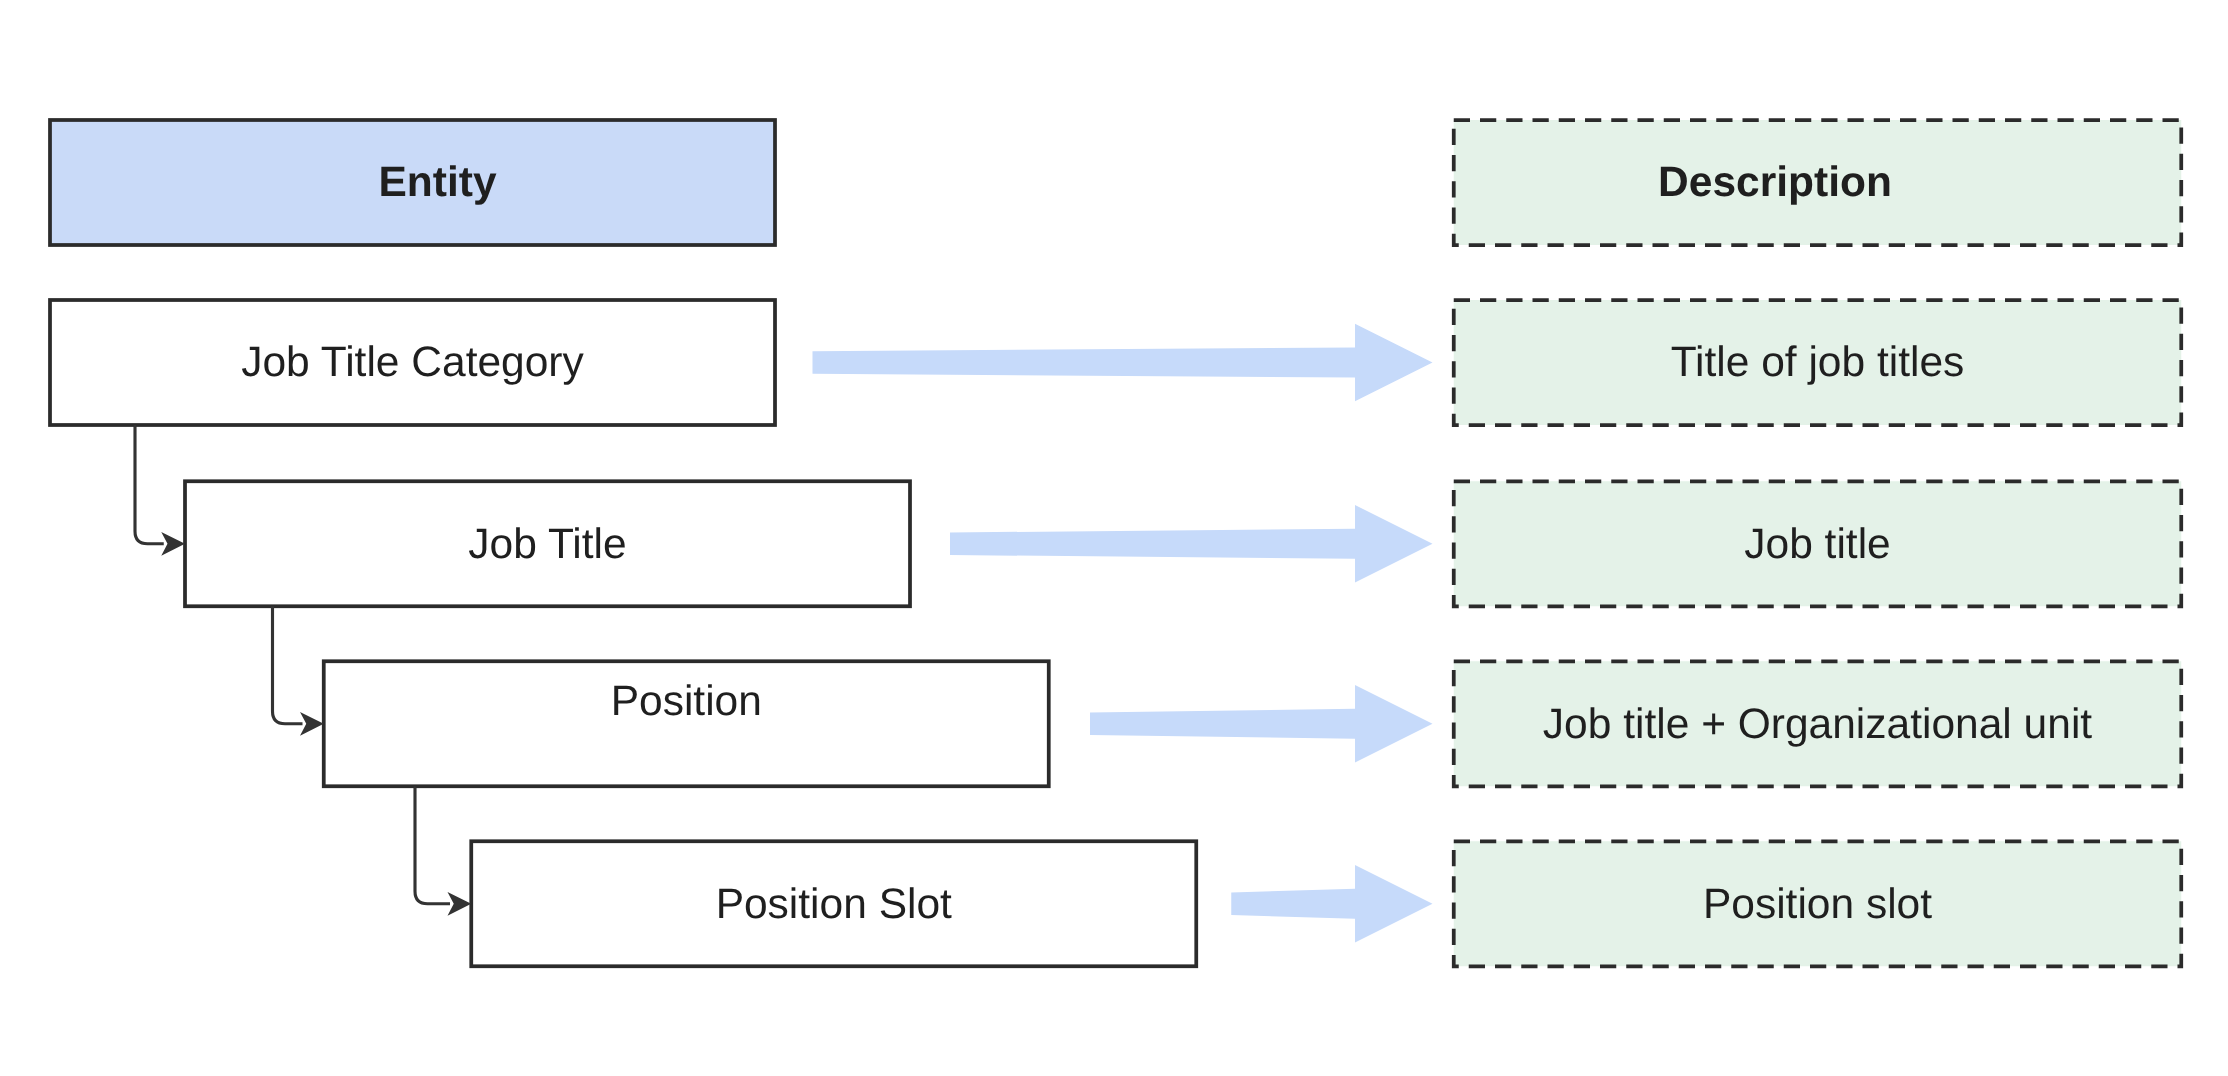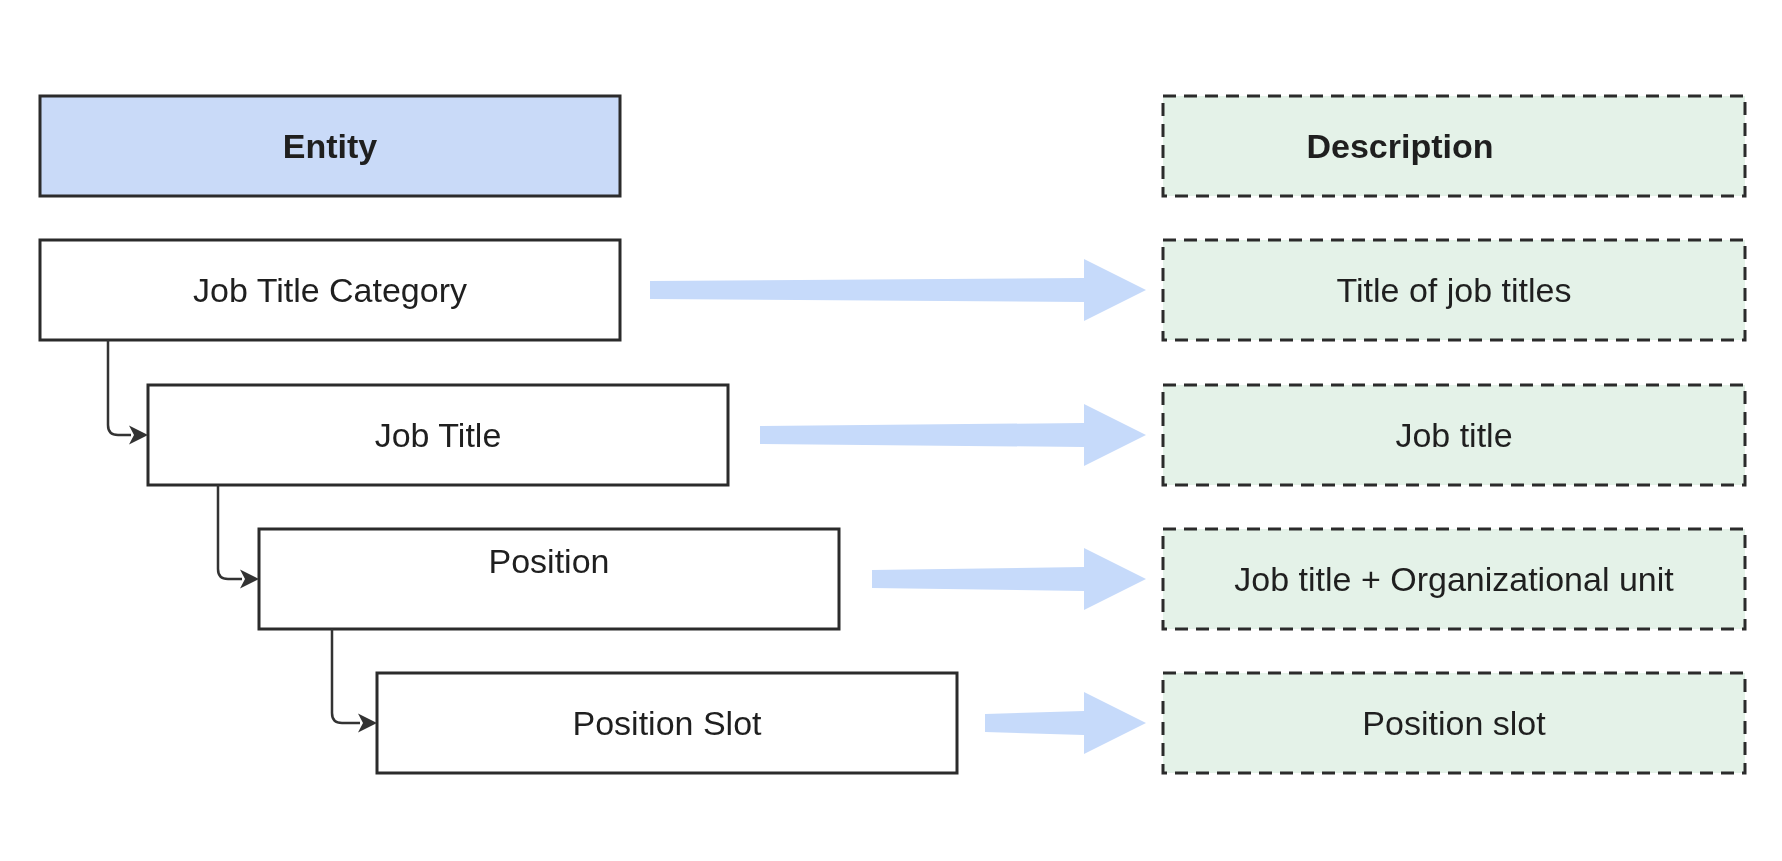--- a/index.html
+++ b/index.html
@@ -26,21 +26,21 @@
     position: absolute;
     display: flex;
     align-items: center;
     justify-content: center;
     text-align: center;
     color: var(--text, #1f1f1f);
     font-size: 34px;
     line-height: 1.2;
     pointer-events: none;
   }
-  .label.bold { font-weight: bold; }
+  .label.bold { font-weight: bold; padding-left: 20px; }
 </style>
 </head>
 <body>
 
 <div id="canvas">
 
   <svg id="shapes" viewBox="0 0 1782 861" xmlns="http://www.w3.org/2000/svg">
 
     <rect class="entity-header-rect" x="40" y="96" width="580" height="100"></rect>
     <rect class="desc-rect" x="1163" y="96" width="582" height="100"></rect>

